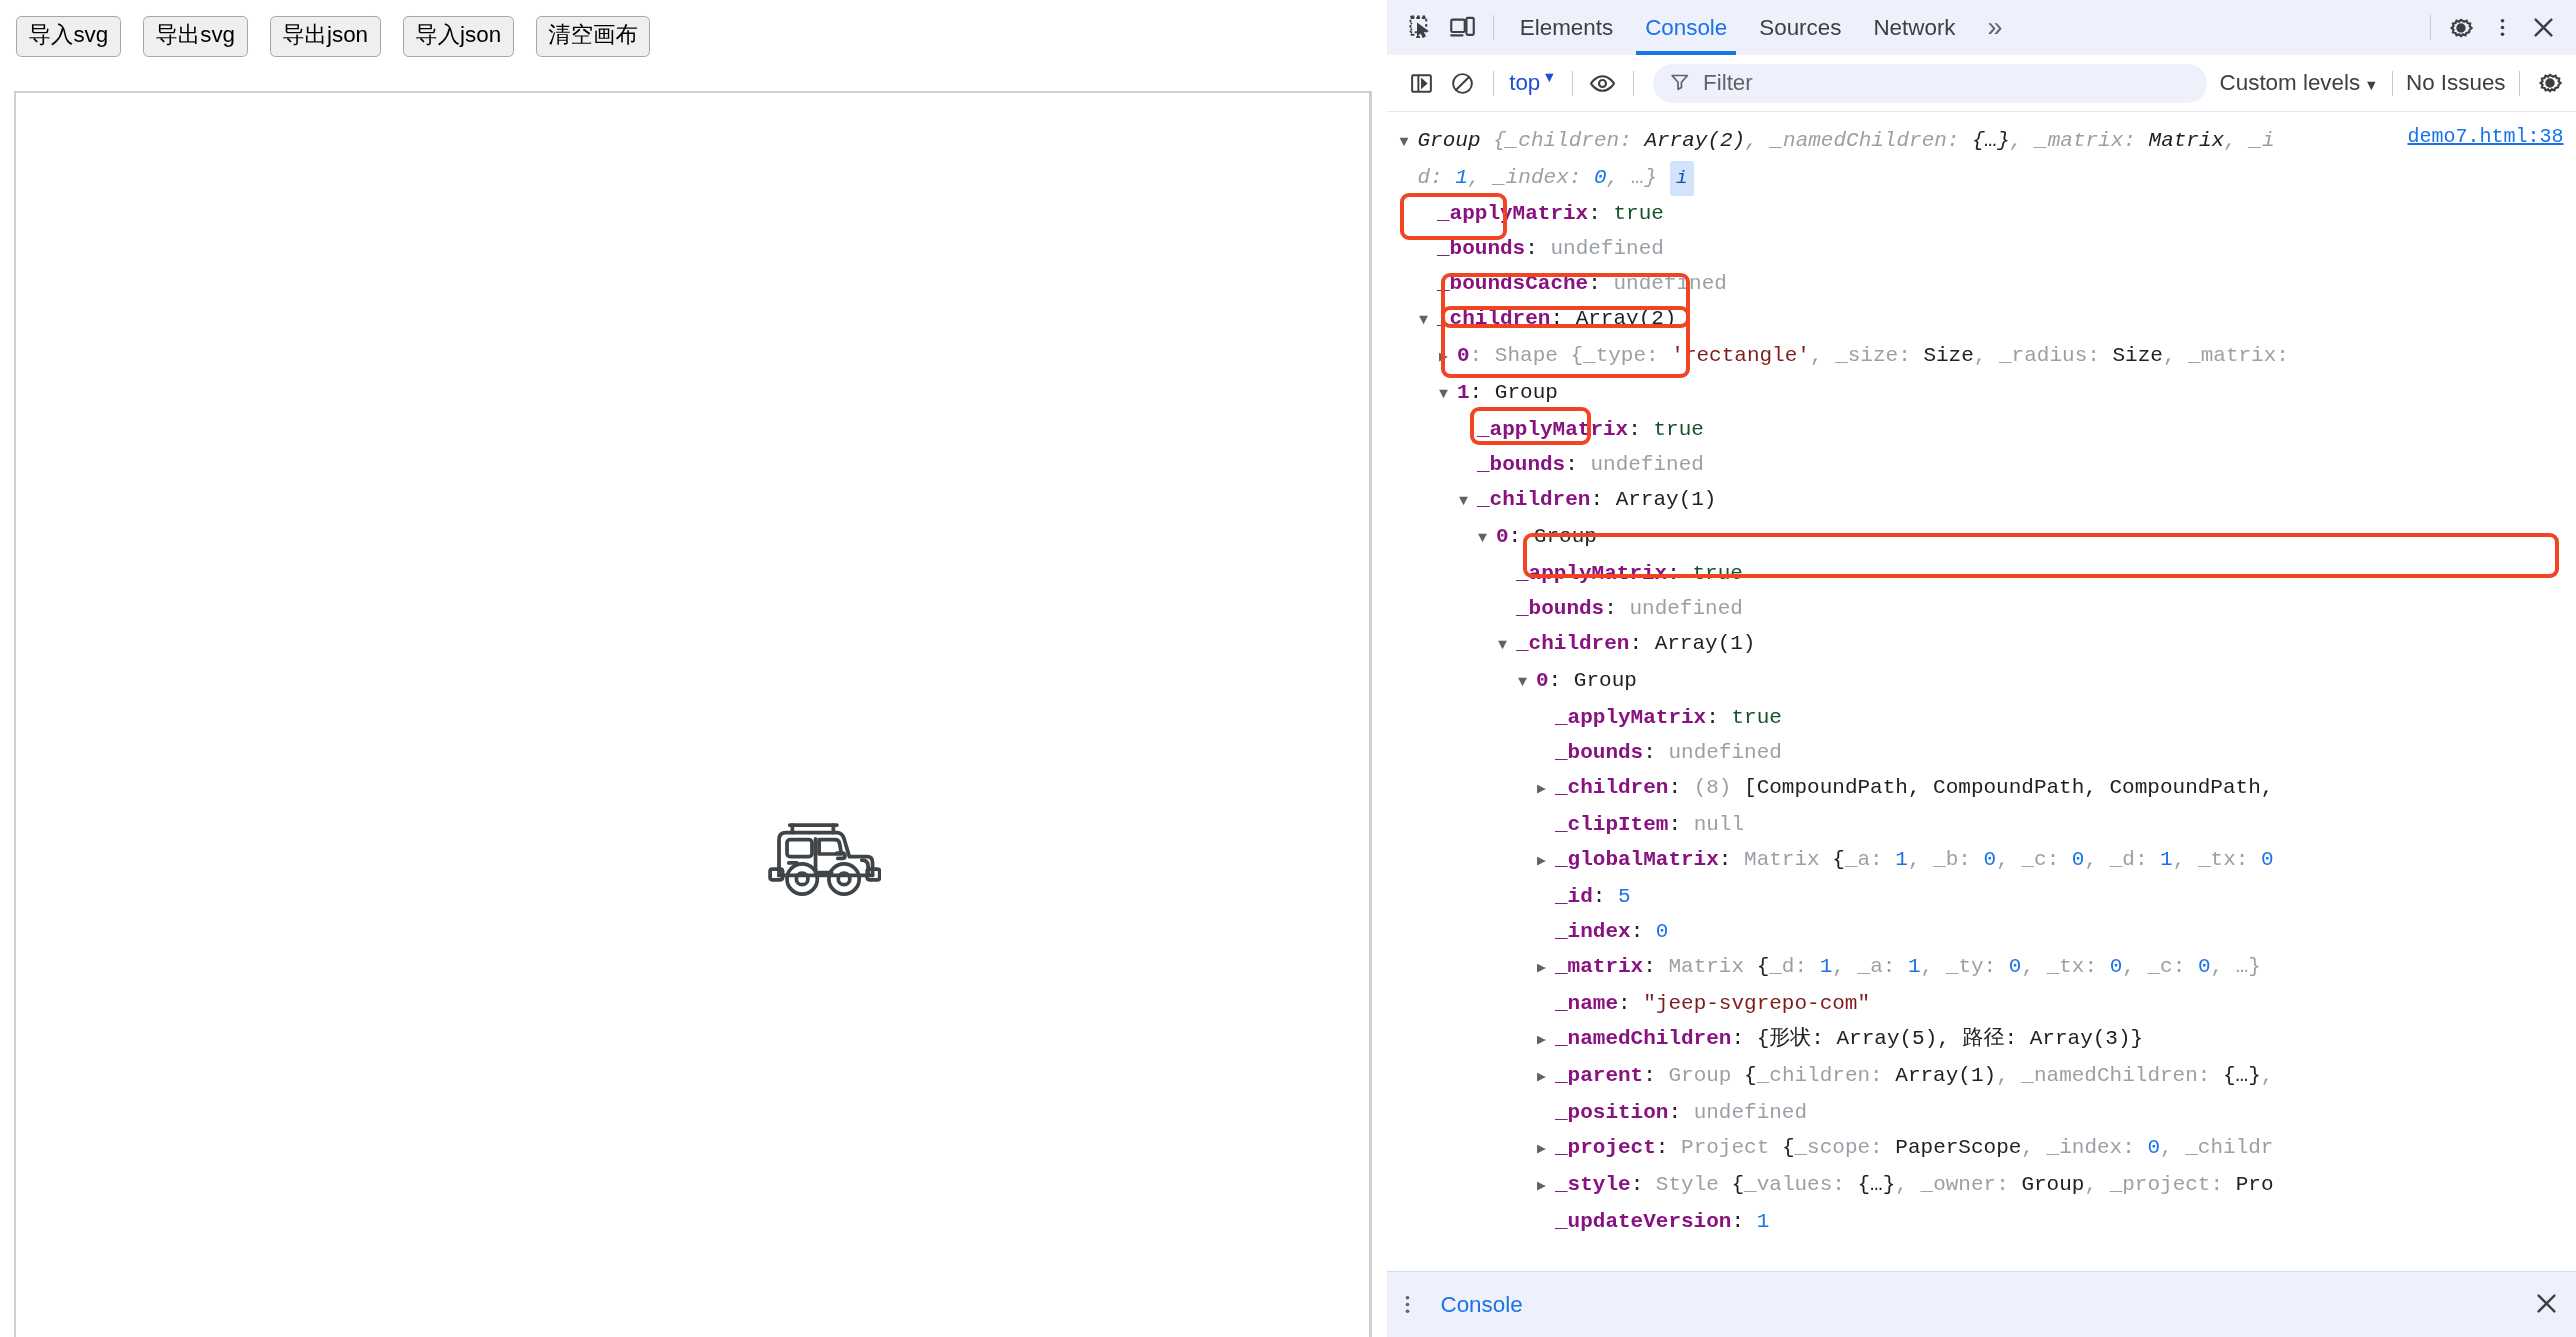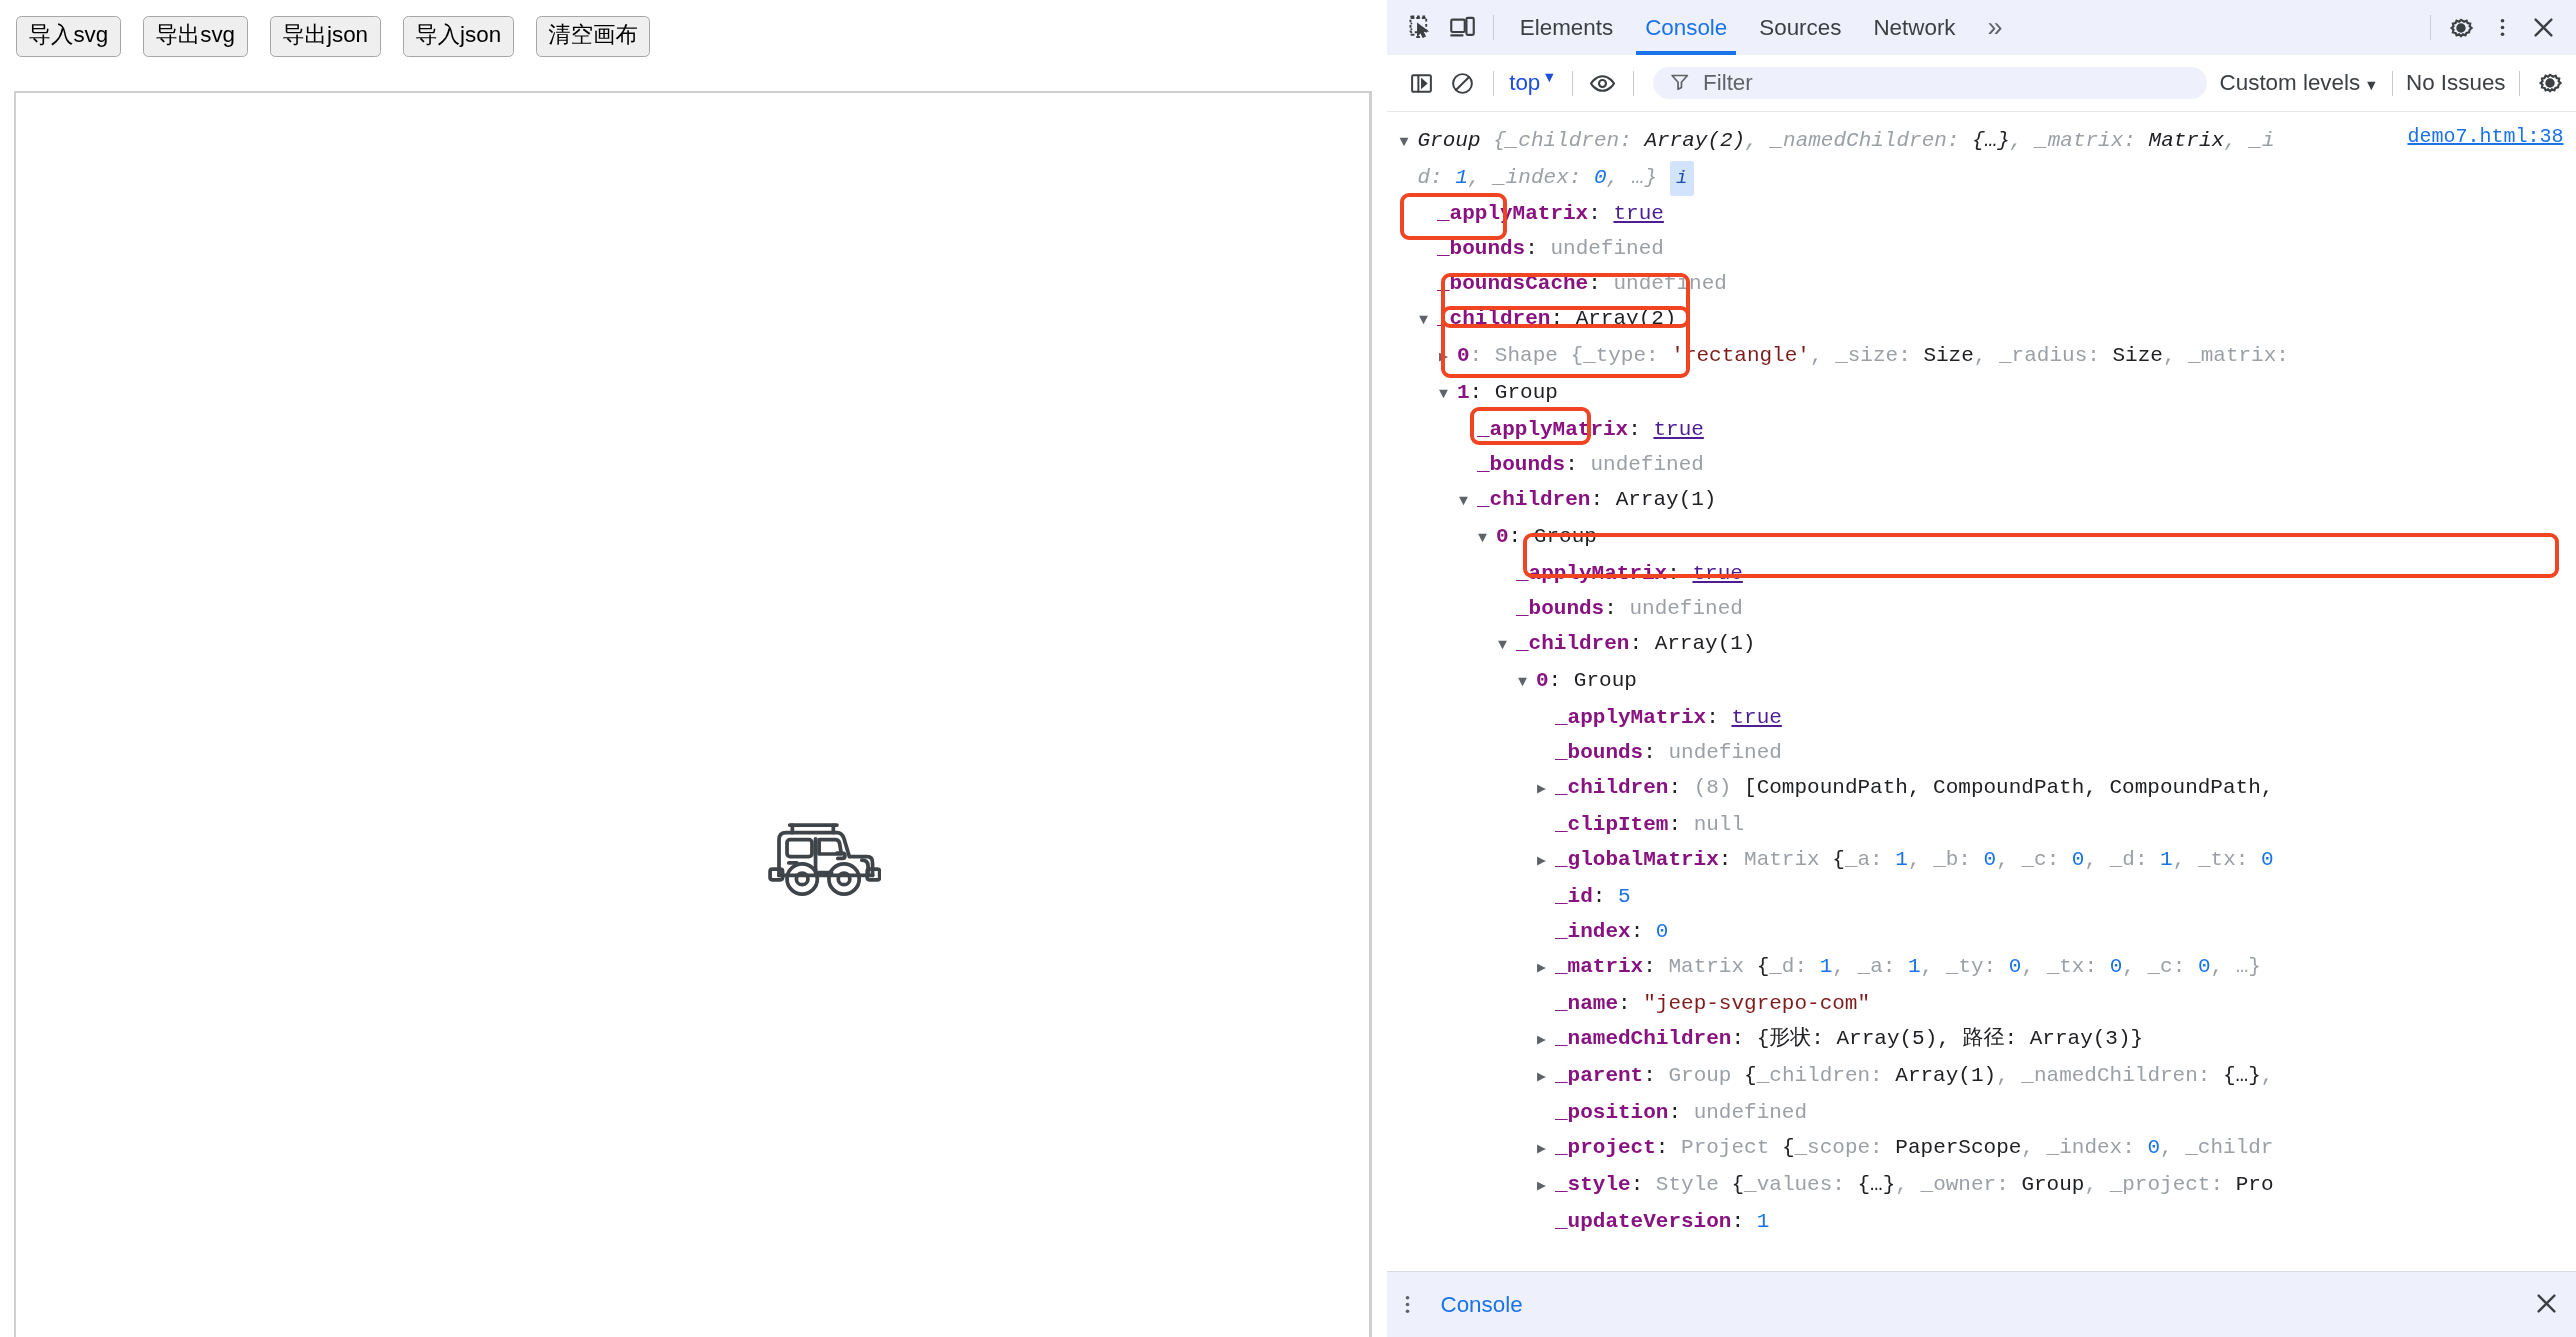--- a/index.html
+++ b/index.html
@@ -147,21 +147,21 @@
     display: flex;
     align-items: flex-start;
     gap: 2px;
     cursor: pointer;
     padding: 0 5.4px;
     white-space: nowrap;
   }
   .caret { font-size: 14.3px; line-height: 1; }
   #filter-box {
     flex: 1 1 auto;
-    height: 32px;
+    height: 39px;
     background: #eef1fb;
     border-radius: 19.7px;
     display: flex;
     align-items: center;
     gap: 10.7px;
     padding: 0 16px;
     margin: 0 9px;
     min-width: 54px;
     cursor: text;
   }
@@ -218,21 +218,21 @@
   .arrow {
     display: inline-block;
     width: 18px;
     color: #5f6368;
     font-size: 15px;
   }
   .k { color: #881280; font-weight: bold; }
   .kdim { color: #9aa0a6; }
   .cls { color: #202124; }
   .num { color: #1a73e8; }
-  .bool { color: #4c1d95; text-decoration: underline; }
+  .bool { color: #14532d; }
   .undef { color: #9aa0a6; }
   .str { color: #7f1d1d; }
   .ital { font-style: italic; }
   .plain { color: #202124; }
   .info-badge {
     display: inline-block;
     background: #d2e3fc;
     color: #174ea6;
     font-style: italic;
     padding: 0 6.3px;

